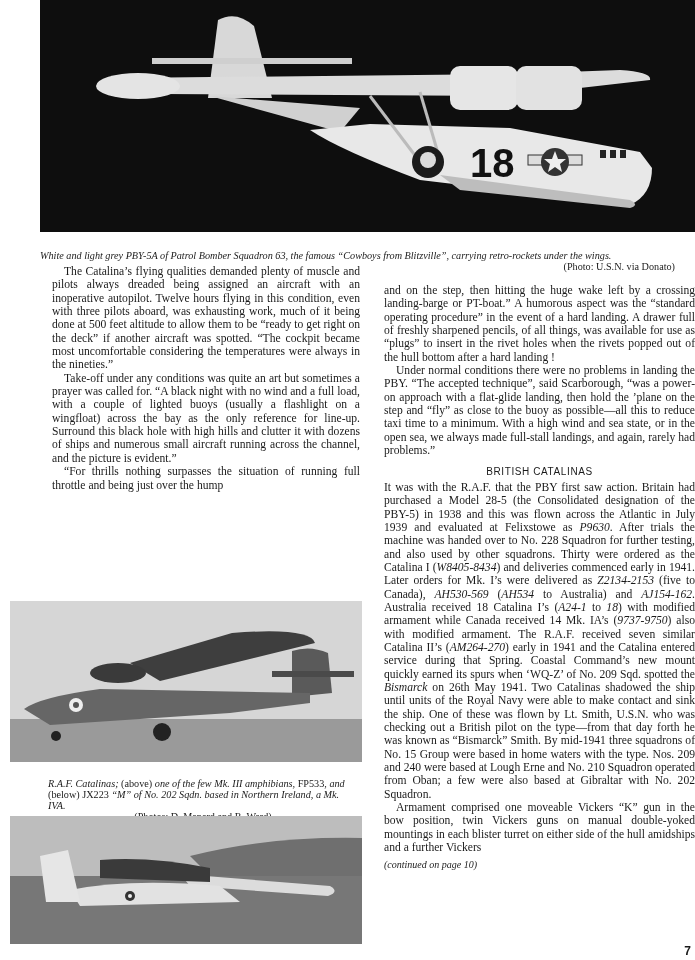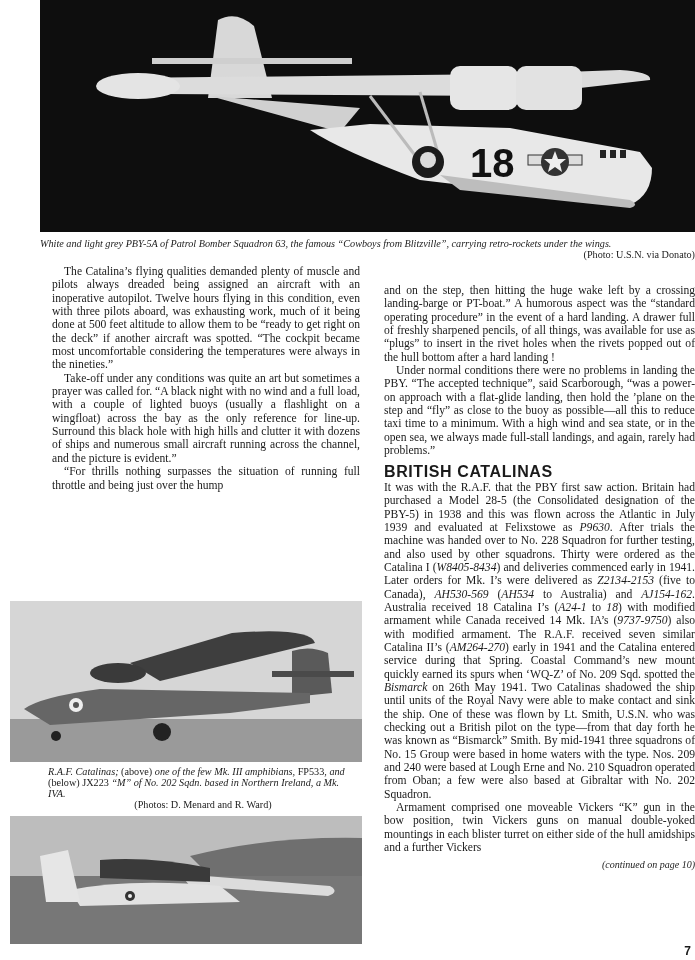--- a/index.html
+++ b/index.html
@@ -4,35 +4,35 @@
 <style>
   html, body { margin:0; padding:0; background:#fff; }
   body { width:695px; height:960px; position:relative; overflow:hidden;
          font-family:"Liberation Serif","DejaVu Serif",serif; color:#1a1a1a; }
   .photo { position:absolute; overflow:hidden; }
   .photo svg { display:block; width:100%; height:100%; }
   #top-photo { left:40px; top:0; width:655px; height:232px; background:#0d0d0d; }
   #photo-mk3 { left:10px; top:601px; width:352px; height:161px; background:#cfcfcf; }
   #photo-mk4 { left:10px; top:816px; width:352px; height:128px; background:#8a8a8a; }
 
-  .caption { position:absolute; font-size:10.2px; line-height:11px; }
+  .caption { position:absolute; font-size:10.2px; line-height:11px;margin-top:12px; }
   .caption i { font-style:italic; }
   #top-caption { left:40px; top:238px; width:655px; }
-  #top-caption .credit { position:absolute; right:0; top:11px; font-style:normal;padding-left:18px; }
+  #top-caption .credit { position:absolute; right:20px; top:11px; font-style:normal;padding-left:18px; }
   #mid-caption { left:48px; top:766px; width:310px; }
   #mid-caption .credit { display:block; text-align:center; font-style:normal; }
 
   .col { position:absolute; font-size:11.6px; line-height:13.35px; text-align:justify; }
   #col-left { left:52px; top:265px; width:308px; }
   #col-right { left:384px; top:265px; width:311px;margin-top:19px; }
   .col p { margin:0; text-indent:12px; }
   .col p.first { text-indent:0; }
-  .col h3 { margin:8px 0 2px; text-align:left; font-family:"Liberation Sans","DejaVu Sans",sans-serif;
-            font-size:16px; font-weight:bold; letter-spacing:0.6px; }
-  .cont { text-align:right; font-size:10px; font-style:italic; margin-top:4px; }
+  .col h3 { margin:8px 0 2px; text-align:center; font-family:"Liberation Sans","DejaVu Sans",sans-serif;
+            font-size:10px; font-weight:normal; letter-spacing:0.6px; }
+  .cont { text-align:left; font-size:10px; font-style:italic; margin-top:4px; }
   #page-num { position:absolute; right:4px; top:944px; font-family:"Liberation Sans",sans-serif;
               font-weight:bold; font-size:12px; }
 </style>
 </head>
 <body>
 
 <div class="photo" id="top-photo">
   <svg viewBox="0 0 655 232" preserveAspectRatio="none">
     <rect width="655" height="232" fill="#0e0e0e"></rect>
 

